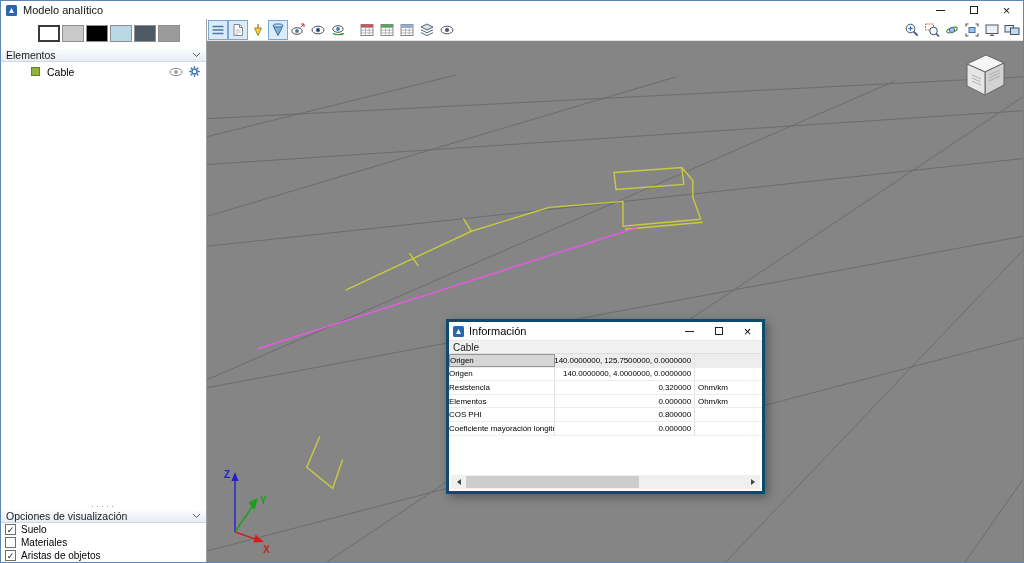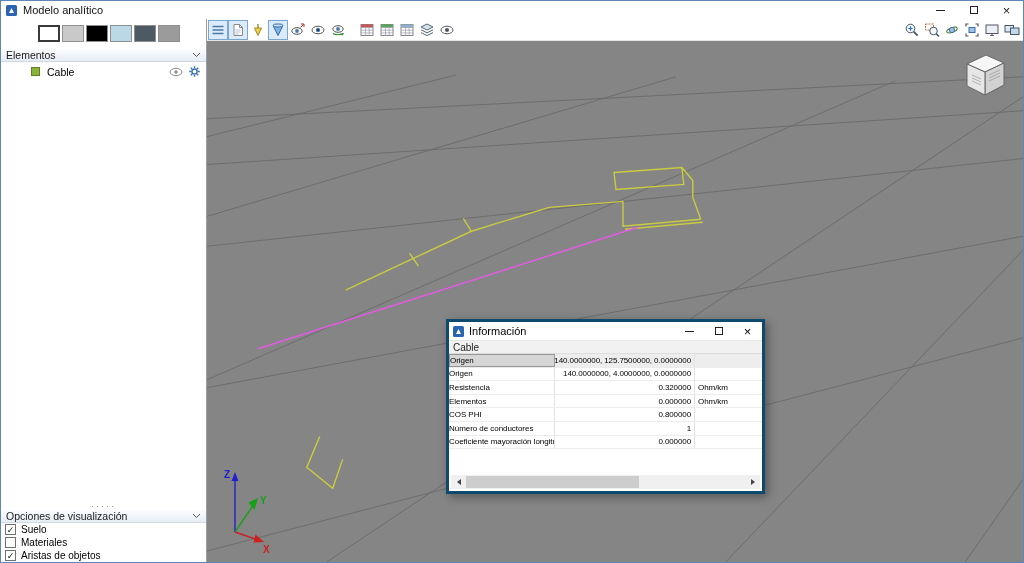--- a/index.html
+++ b/index.html
@@ -371,25 +371,20 @@
           <div class="dlg-cell-label">Elementos</div>
           <div class="dlg-cell-value">0.000000</div>
           <div class="dlg-cell-unit">Ohm/km</div>
         </div>
         <div class="dlg-row">
           <div class="dlg-cell-label">COS PHI</div>
           <div class="dlg-cell-value">0.800000</div>
           <div class="dlg-cell-unit"></div>
         </div>
         <div class="dlg-row">
-          <div class="dlg-cell-label">Número de conductores</div>
-          <div class="dlg-cell-value">1</div>
-          <div class="dlg-cell-unit"></div>
-        </div>
-        <div class="dlg-row">
           <div class="dlg-cell-label">Coeficiente mayoración longitud</div>
           <div class="dlg-cell-value">0.000000</div>
           <div class="dlg-cell-unit"></div>
         </div>
       </div>
     <div class="dlg-scroll">
       <div class="scroll-arrow">
           <span class="tri-left"></span>
         </div>
       <div class="scroll-track">

